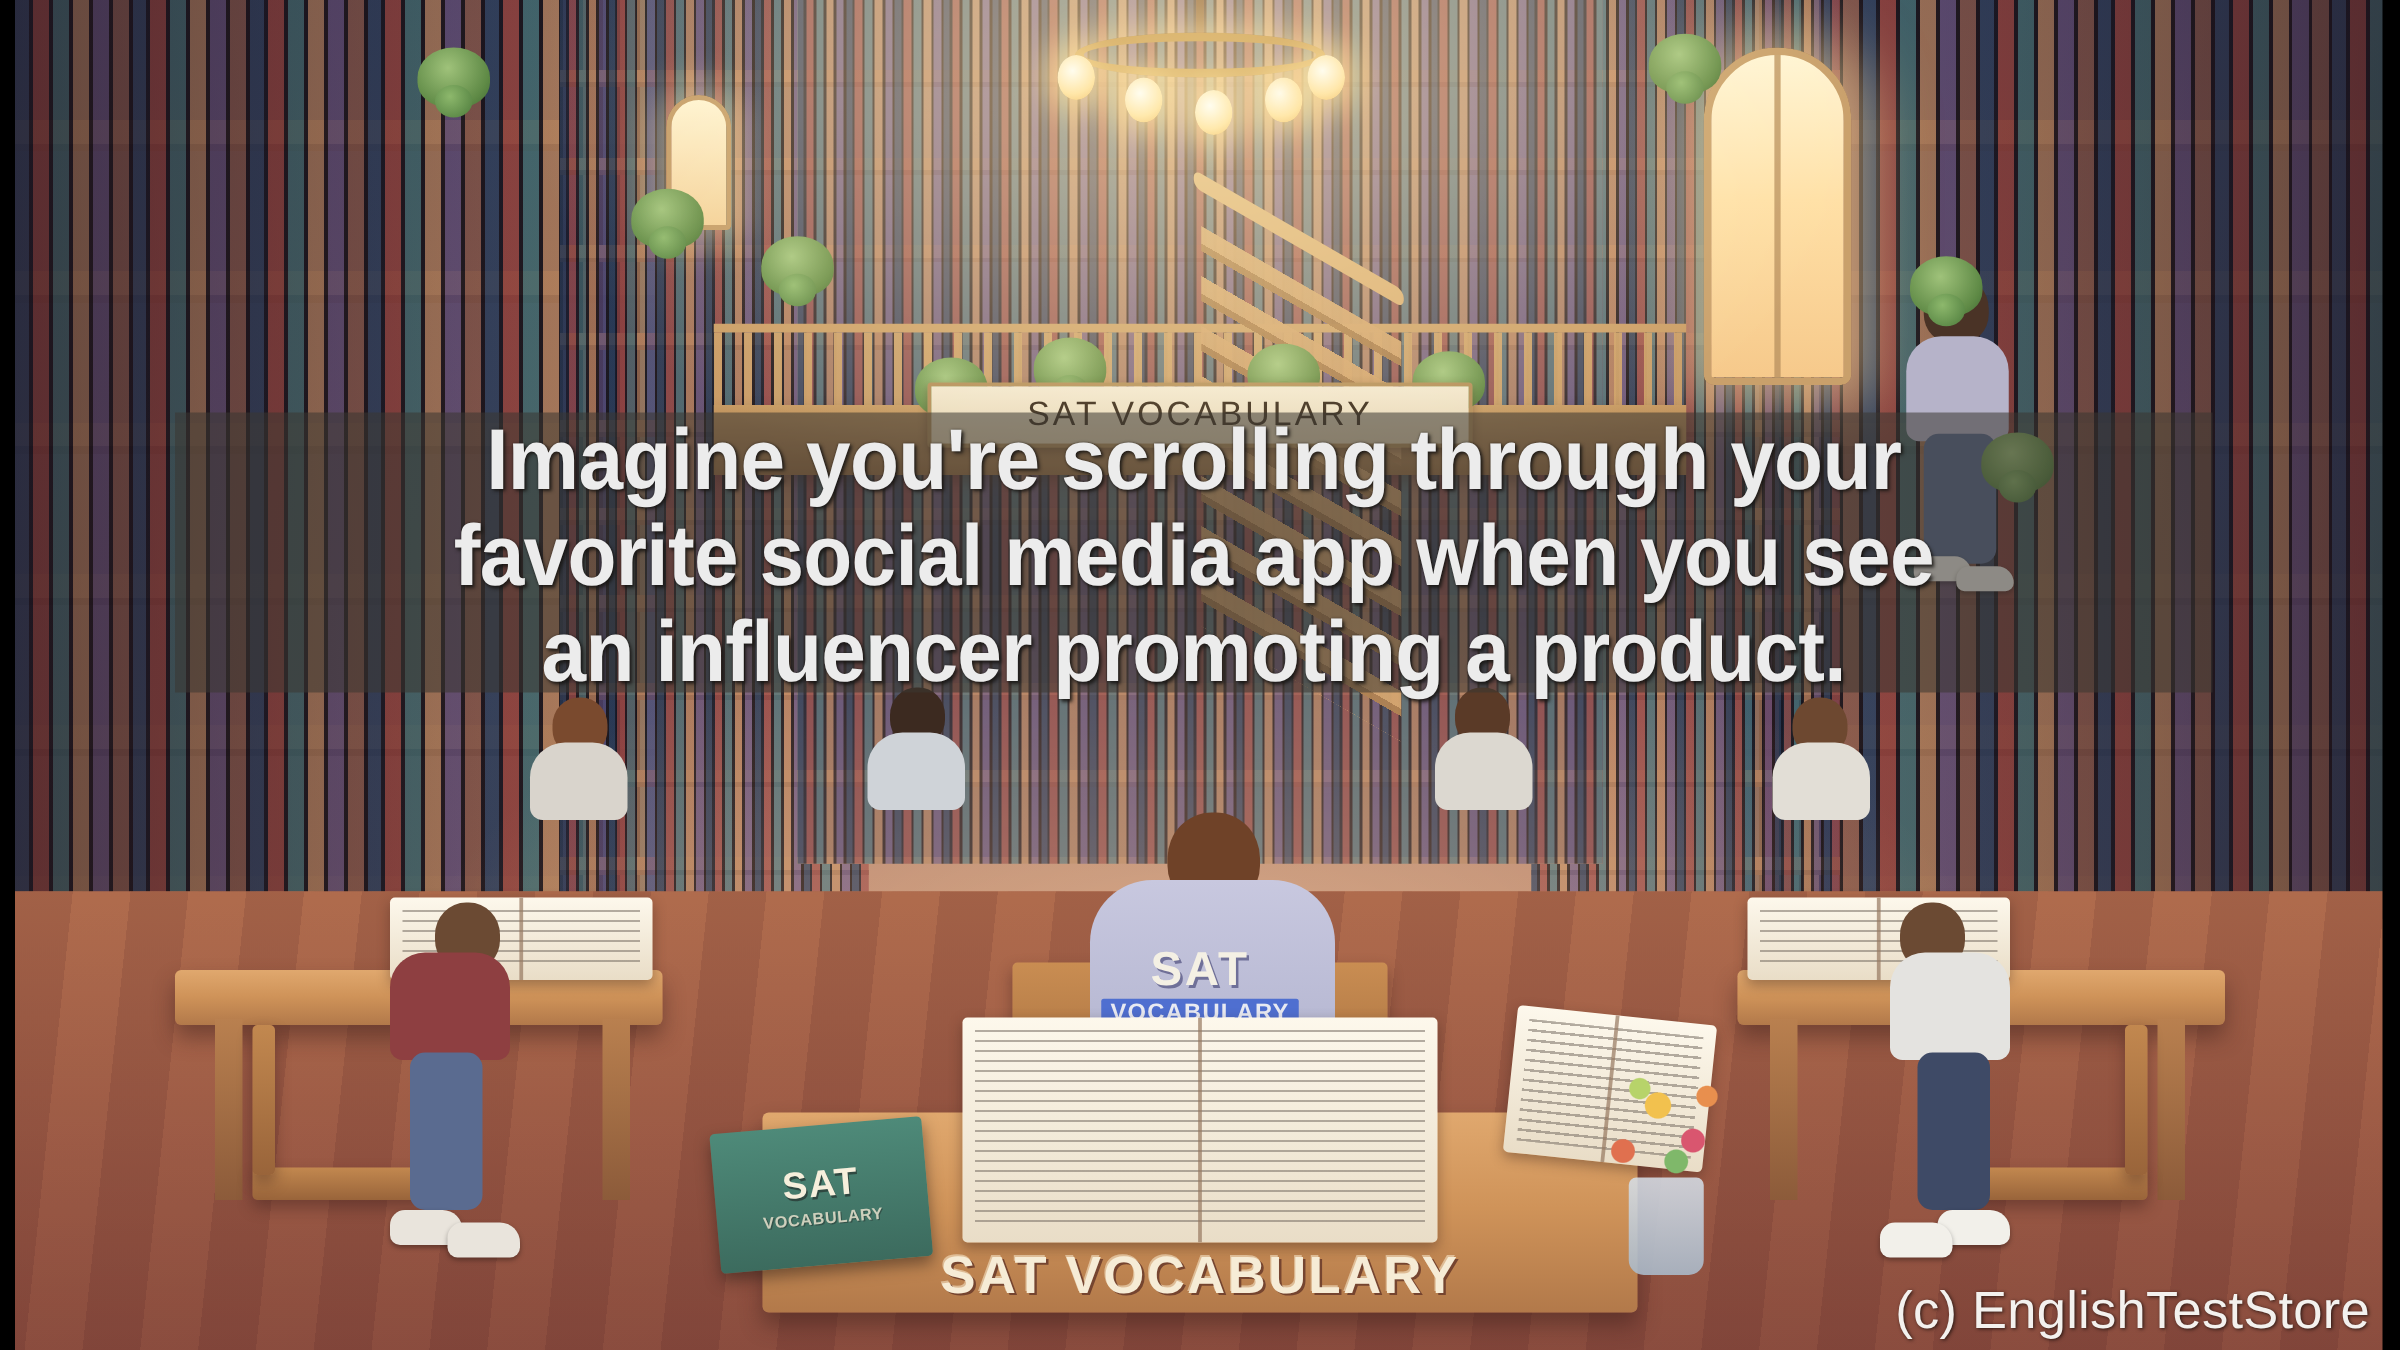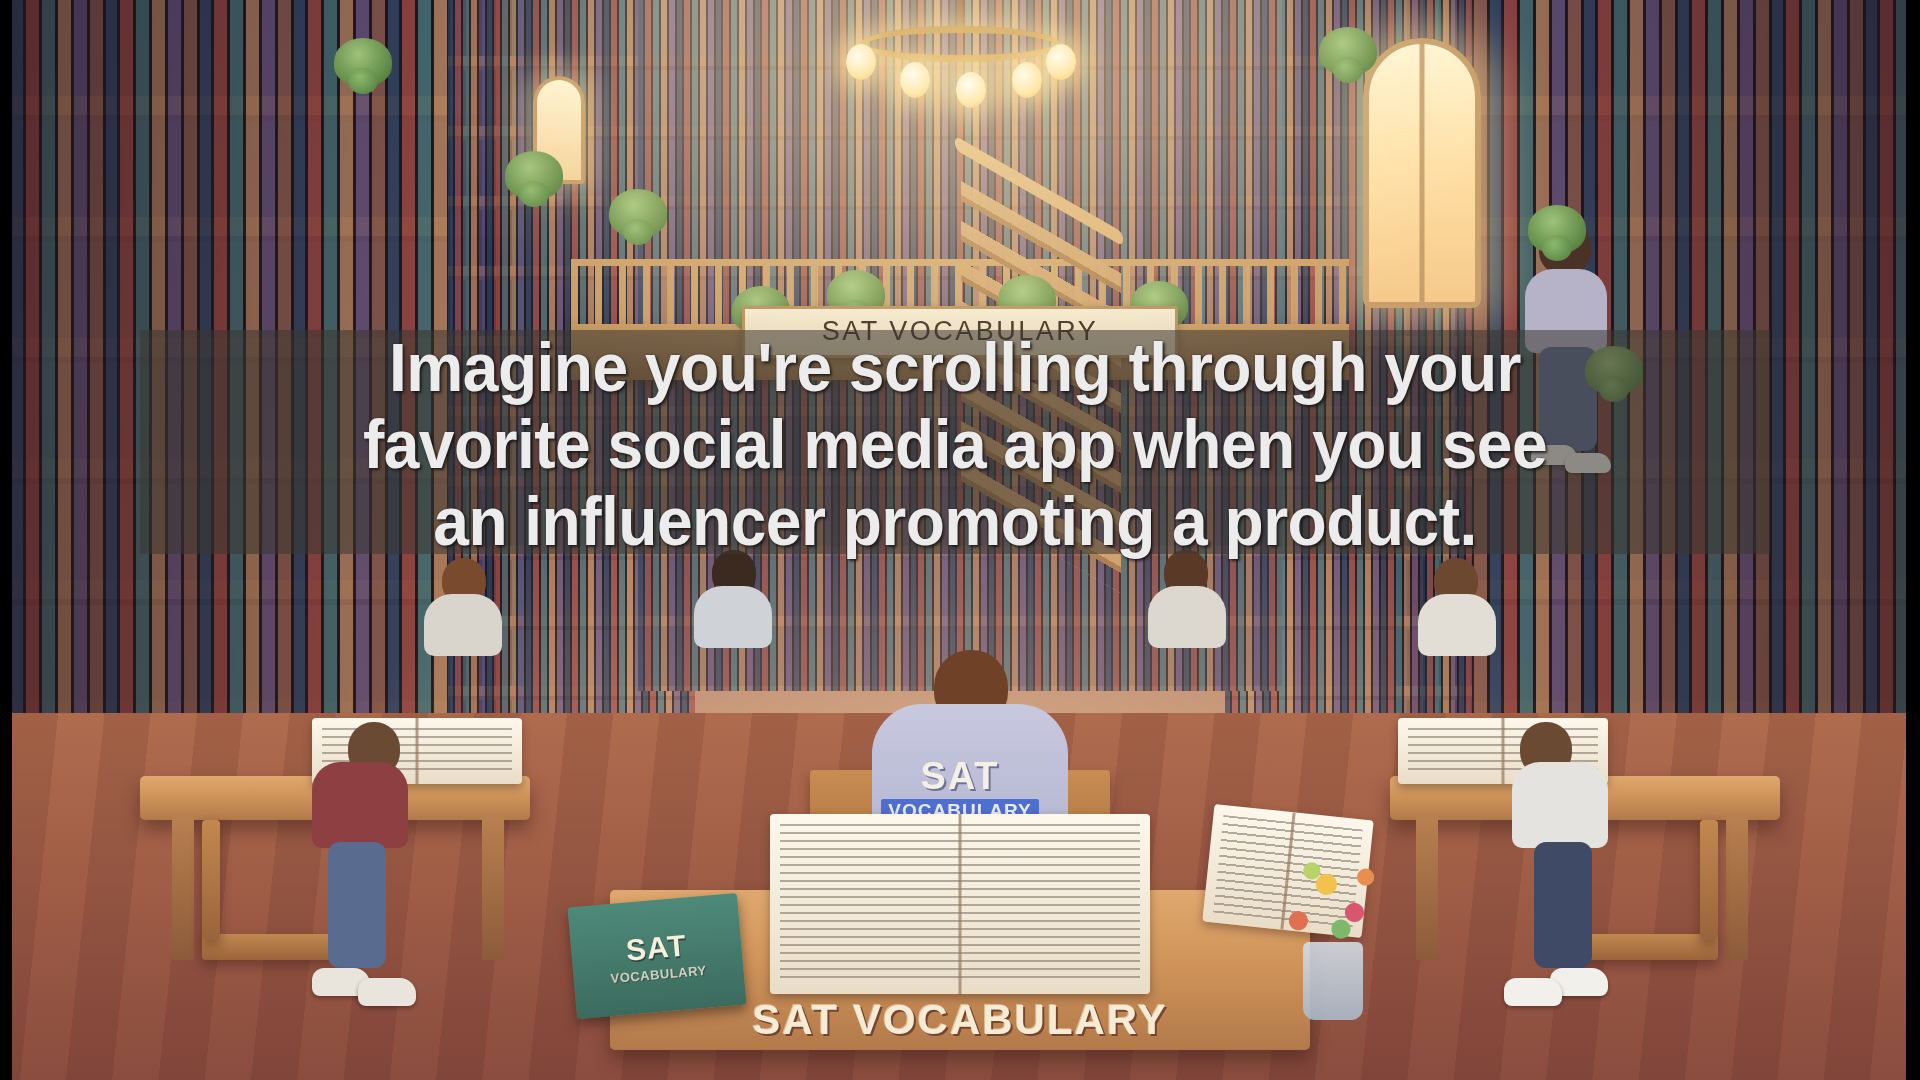--- a/index.html
+++ b/index.html
@@ -601,17 +601,18 @@
     <div class="table-engrave">SAT VOCABULARY</div>
 
   </div>
 
   <div class="caption-band">
     <span class="caption-line">Imagine you're scrolling through your</span>
     <span class="caption-line">favorite social media app when you see</span>
     <span class="caption-line">an influencer promoting a product.</span>
   </div>
 
+  <div class="watermark">(c) EnglishTestStore</div>
 
   <div class="bar-left"></div>
   <div class="bar-right"></div>
 
 </div>
 
 </body></html>

